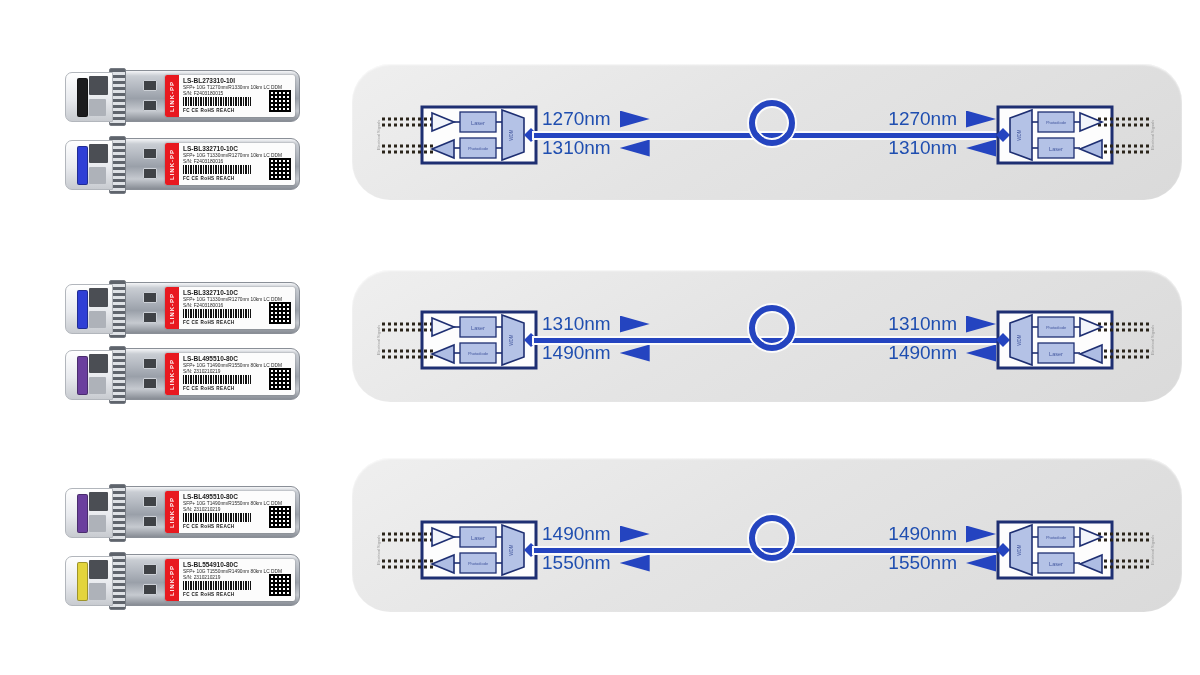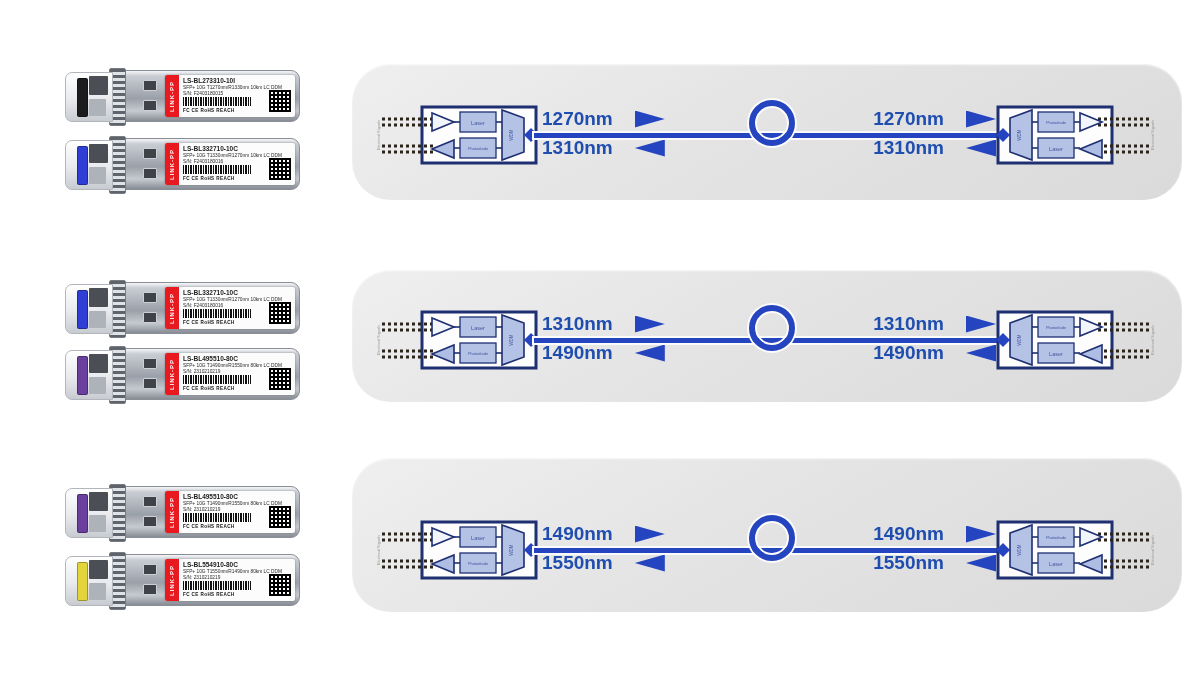--- a/index.html
+++ b/index.html
@@ -26,22 +26,22 @@
   .fiber{
     position:absolute;left:182px;top:29px;width:468px;height:5px;
     background:#2444c0;box-shadow:0 0 0 2px #fbfbfb;
   }
   .loop{
     position:absolute;left:397px;top:-4px;width:34px;height:34px;
     border:6px solid #2444c0;border-radius:50%;background:transparent;
     box-shadow:0 0 0 2px #fbfbfb, inset 0 0 0 2px #fbfbfb;
   }
   .wl{
-    position:absolute;display:flex;align-items:center;gap:22px;height:22px;
-    font-weight:bold;font-size:19px;color:#1f4eb0;letter-spacing:0;
+    position:absolute;display:flex;align-items:center;gap:9px;height:22px;
+    font-weight:normal;font-size:19px;color:#1f4eb0;letter-spacing:0;
   }
   .wl-tx-left{left:190px;top:4px;}
   .wl-rx-left{left:190px;top:33px;}
   .wl-tx-right{right:186px;top:4px;}
   .wl-rx-right{right:186px;top:33px;}
   .arr{width:30px;height:17px;background:#2444c0;flex:0 0 auto;}
   .arr-r{clip-path:polygon(0 0,100% 50%,0 100%);}
   .arr-l{clip-path:polygon(100% 0,0 50%,100% 100%);}
   
   .module{position:absolute;left:65px;width:235px;height:56px;}

